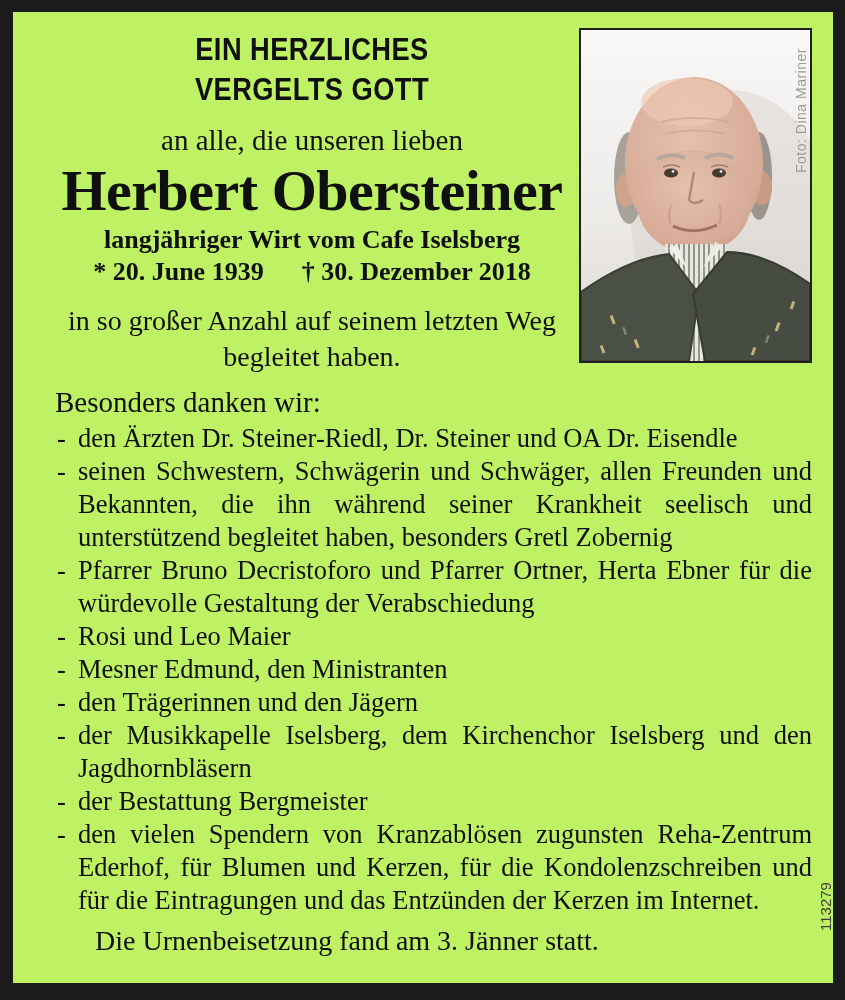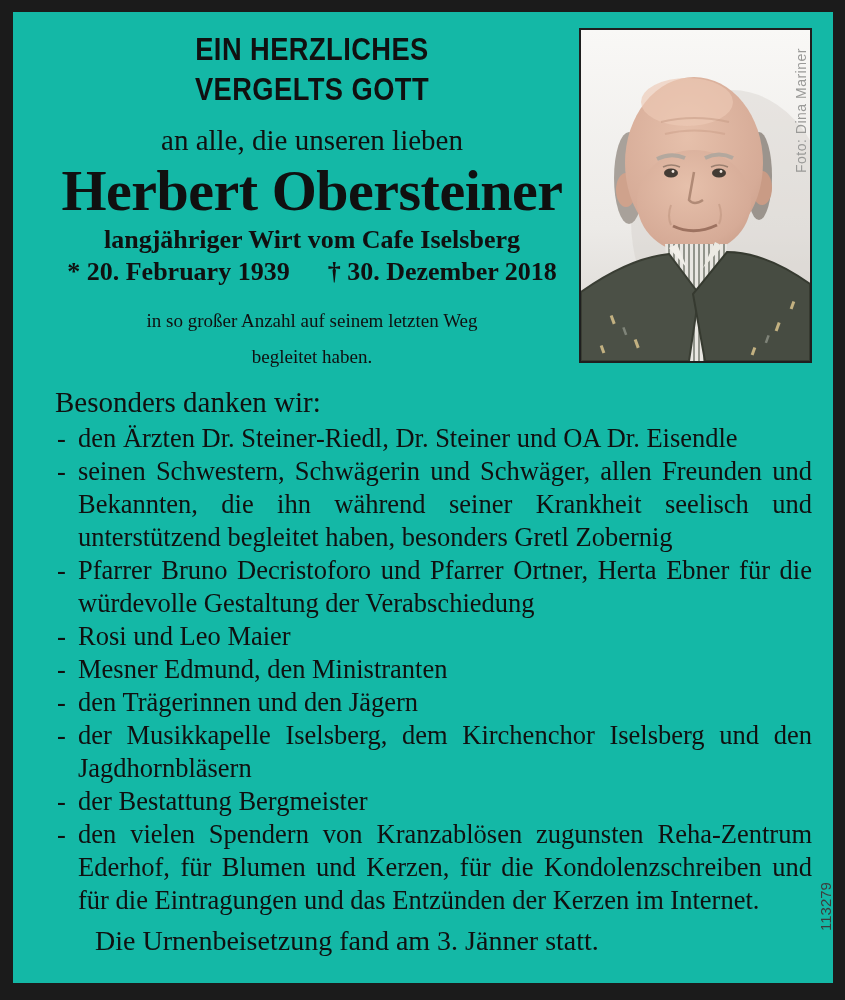--- a/index.html
+++ b/index.html
@@ -8,21 +8,21 @@
     position: relative;
     width: 845px; height: 1000px;
     background: #1b1b1b;
     padding: 12px 12px 17px 13px;
     font-family: "Liberation Serif", serif;
     color: #101010;
   }
   .card {
     position: relative;
     width: 100%; height: 100%;
-    background: #14b8a6;
+    background: #bef264;
     padding: 16px 21px 8px 42px;
     overflow: hidden;
   }
   
   .header-row { display: flex; align-items: flex-start; }
   .header-texts { flex: 1 1 auto; text-align: center; padding-top: 2px; min-width: 0; }
   .headline {
     font-family: "Liberation Sans", sans-serif;
     font-weight: bold;
     font-size: 31px;
@@ -33,21 +33,21 @@
     white-space: nowrap;
   }
   .intro { font-size: 29px; line-height: 36px; margin-top: 12px; white-space: nowrap; }
   .deceased-name {
     font-size: 58px; line-height: 62px; font-weight: bold;
     letter-spacing: -0.5px; margin-top: 2px; white-space: nowrap; text-align: center;
   }
   .deceased-subtitle { font-size: 26px; line-height: 32px; font-weight: bold; margin-top: 2px; white-space: nowrap; }
   .deceased-dates { font-size: 26px; line-height: 31px; font-weight: bold; white-space: nowrap; }
   .deceased-dates .date-gap { display: inline-block; width: 38px; }
-  .intro2 { font-size: 19px; line-height: 36px; margin-top: 16px; }
+  .intro2 { font-size: 28px; line-height: 36px; margin-top: 16px; }
   .intro2 div { white-space: nowrap; }
   
   .photo {
     position: relative;
     flex: 0 0 auto;
     width: 233px; height: 335px;
     border: 2px solid #1f1f1f;
     margin-left: 10px;
     background: #e8e4e0;
     overflow: hidden;
@@ -96,21 +96,21 @@
     <div class="header-row">
       <div class="header-texts">
         <div class="headline">
           <div>EIN HERZLICHES</div>
           <div>VERGELTS GOTT</div>
         </div>
         <div class="intro">an alle, die unseren lieben</div>
         <div class="deceased-name">Herbert Obersteiner</div>
         <div class="deceased-subtitle">langjähriger Wirt vom Cafe Iselsberg</div>
         <div class="deceased-dates">
-          <span>* 20. February 1939</span><span class="date-gap"></span><span>† 30. Dezember 2018</span>
+          <span>* 20. June 1939</span><span class="date-gap"></span><span>† 30. Dezember 2018</span>
         </div>
         <div class="intro2">
           <div>in so großer Anzahl auf seinem letzten Weg</div>
           <div>begleitet haben.</div>
         </div>
       </div>
 
       <div class="photo">
         <svg viewBox="0 0 229 331" aria-hidden="true">
           <defs>

